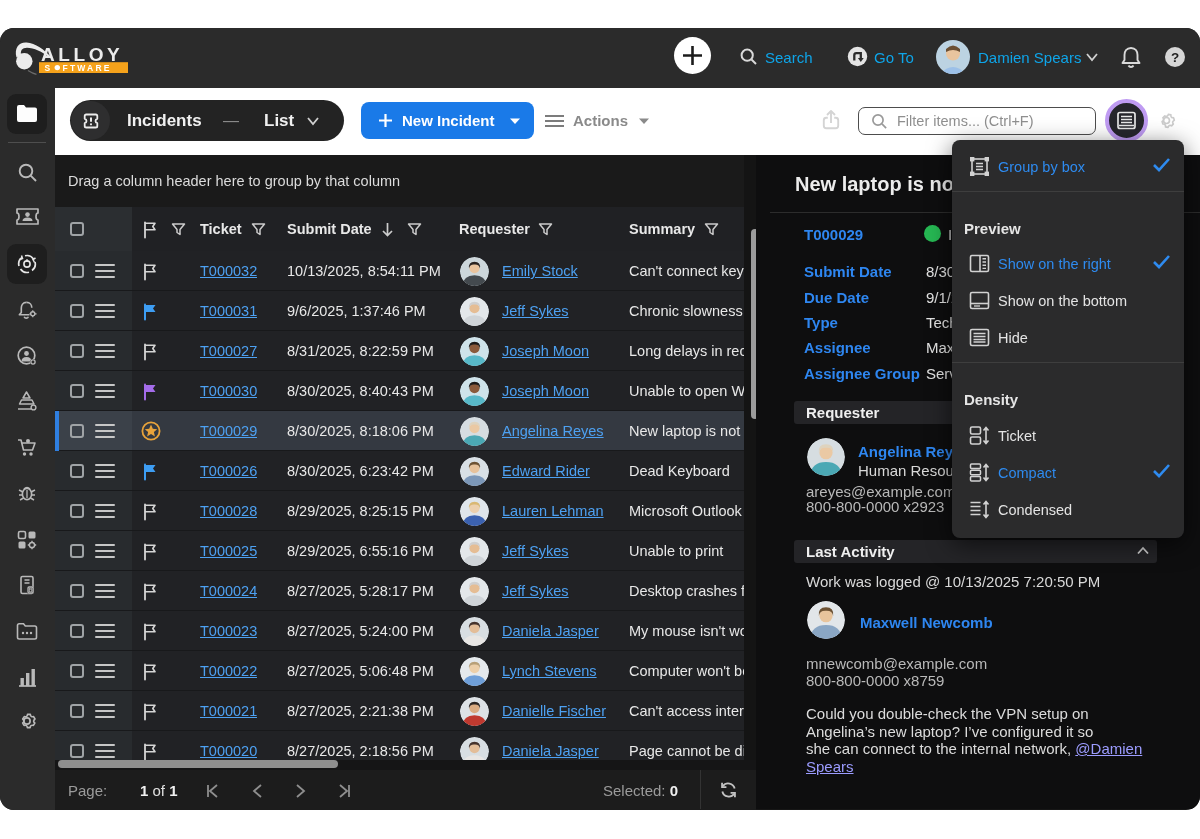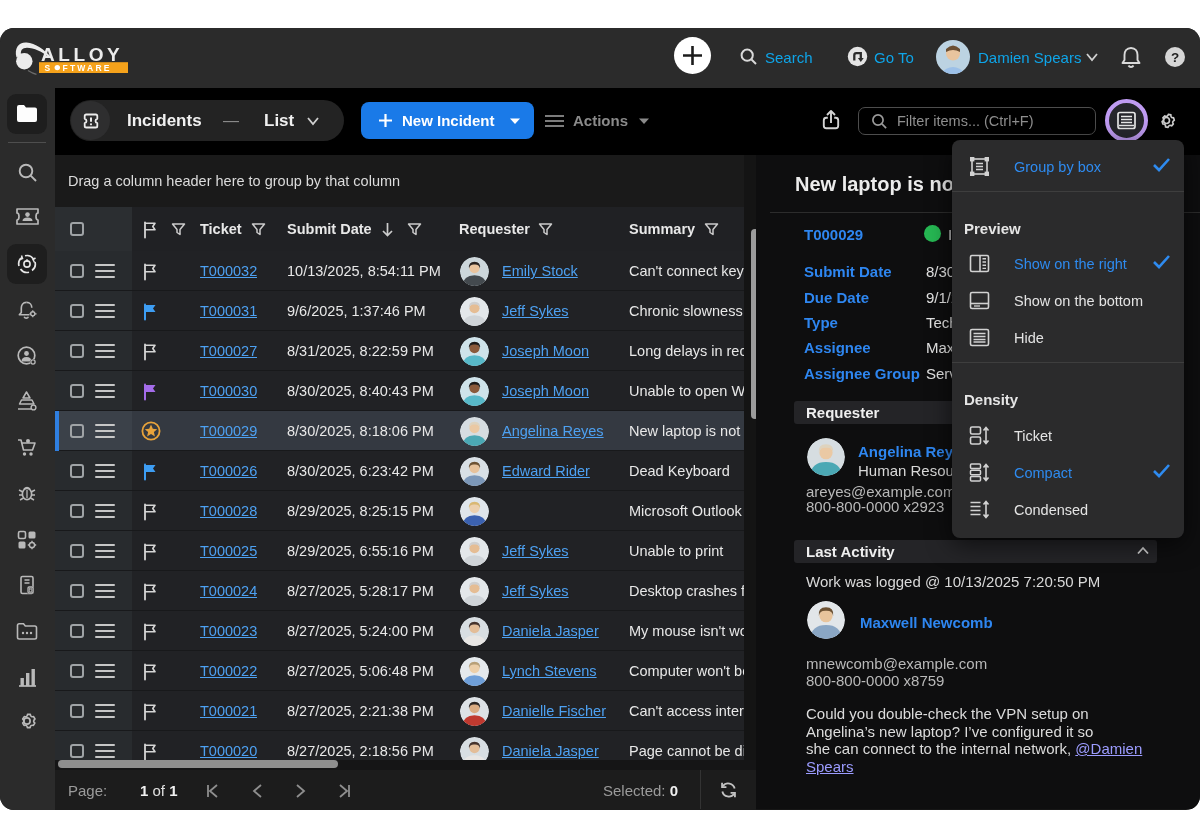--- a/index.html
+++ b/index.html
@@ -9,21 +9,21 @@
 
 
 .topbar { position:absolute; left:0; top:0; width:1200px; height:60px; background:#2b2b2b; }
 .hdr-txt { color:#0ea5e9; font-size:15px; }
 
 
 .sidebar { position:absolute; left:0; top:60px; width:55px; height:722px; background:#2b2b2b; }
 .sb-ic { position:absolute; left:7px; width:40px; height:40px; display:flex; align-items:center; justify-content:center; }
 
 
-.toolbar { position:absolute; left:55px; top:60px; width:1145px; height:81px; background:#000000; border-bottom:1px solid #2e2e2e; }
+.toolbar { position:absolute; left:55px; top:60px; width:1145px; height:81px; background:#ffffff; border-bottom:1px solid #2e2e2e; }
 .pill { position:absolute; left:15px; top:12px; width:274px; height:41px; background:#232323; border-radius:21px; display:flex; align-items:center; }
 .pill-circle { position:absolute; left:1px; top:1px; width:39px; height:39px; border-radius:50%; background:#2e2e2f; display:flex; align-items:center; justify-content:center; }
 .btn-new { position:absolute; left:306px; top:14px; width:173px; height:37px; background:#1a7ae8; border-radius:8px; color:#fff; font-size:15px; font-weight:bold; display:flex; align-items:center; }
 .actions { position:absolute; left:490px; top:14px; height:37px; display:flex; align-items:center; color:#8a8a8a; }
 .filterbox { position:absolute; left:803px; top:19px; width:238px; height:28px; border:1px solid #4d4d4d; border-radius:7px; display:flex; align-items:center; color:#8f8f8f; font-size:14.5px; }
 .ring { position:absolute; left:1050px; top:10.5px; width:43px; height:43px; border-radius:50%; border:4px solid #bf9bf2; background:#26262c; display:flex; align-items:center; justify-content:center; }
 
 
 .tablewrap { position:absolute; left:55px; top:127px; width:689px; height:605px; background:#131313; overflow:hidden; }
 .dragbar { position:absolute; left:0; top:0; width:689px; height:52px; background:#1a1a1a; color:#dcdcdc; font-size:14.5px; line-height:52px; padding-left:13px; }
@@ -55,21 +55,21 @@
 .plabel { color:#2e86f0; font-weight:bold; font-size:15px; position:absolute; left:48px; white-space:nowrap; }
 .pvalue { color:#e4e4e4; font-size:15px; position:absolute; left:170px; white-space:nowrap; }
 .sechead { position:absolute; left:38px; width:363px; height:23px; background:#242427; border-radius:3px; color:#efefef; font-weight:bold; font-size:15px; line-height:23px; padding-left:12px; }
 .ptext { color:#d9d9d9; font-size:15px; position:absolute; white-space:nowrap; }
 .pgray { color:#b9b9b9; font-size:15px; position:absolute; white-space:nowrap; }
 
 
 .menu { position:absolute; left:952px; top:112px; width:232px; height:398px; background:#2b2b2c; border-radius:8px; box-shadow:0 6px 24px rgba(0,0,0,.6); z-index:50; }
 .mi { position:absolute; left:0; width:232px; height:37px; }
 .mi .ictx { position:absolute; left:17px; top:8px; width:21px; height:21px; }
-.mi .txt { position:absolute; left:62px; top:50%; transform:translateY(-50%); font-size:14.5px; color:#e4e4e4; }
+.mi .txt { position:absolute; left:46px; top:50%; transform:translateY(-50%); font-size:14.5px; color:#e4e4e4; }
 .mi .txt.blue { color:#2e8bf0; }
 .mi .chk { position:absolute; right:13px; top:9px; }
 .mhead { position:absolute; left:12px; font-size:15px; font-weight:bold; color:#e5e5e5; }
 .mdiv { position:absolute; left:0; width:232px; height:1px; background:#3e3e3e; }
 </style>
 </head>
 <body>
 <div class="app">
 
   <div class="topbar">
@@ -613,20 +613,23 @@
                     <circle cx="17" cy="17" r="17"></circle>
                   </clipPath>
                 </defs>
                 <g clip-path="url(#cp7)">
                   <rect width="34" height="34" fill="#dfe5ea"></rect>
                   <path d="M2.5 34 Q4 21.5 17 21.5 Q30 21.5 31.5 34 Z" fill="#3c62b0"></path>
                   <circle cx="17" cy="13.2" r="5.9" fill="#ecd0ae"></circle>
                   <path d="M10.6 13.5 Q9.6 5.6 17 5.6 Q24.4 5.6 23.4 13.5 Q22.6 8.4 17 8.8 Q11.4 8.4 10.6 13.5 Z" fill="#d9b873"></path>
                 </g>
               </svg></span>
+          </div>
+          <div class="cell" style="left:447px">
+            <a class="lnk">Lauren Lehman</a>
           </div>
           <div class="cell" style="left:574px;width:120px">Microsoft Outlook keeps cra</div>
         </div>
         <div class="row" style="top:280px">
           <div class="fixed">
             <div class="cb"></div>
             <div class="ham">
               <i style="top:1px"></i>
               <i style="top:7px"></i>
               <i style="top:13px"></i>

